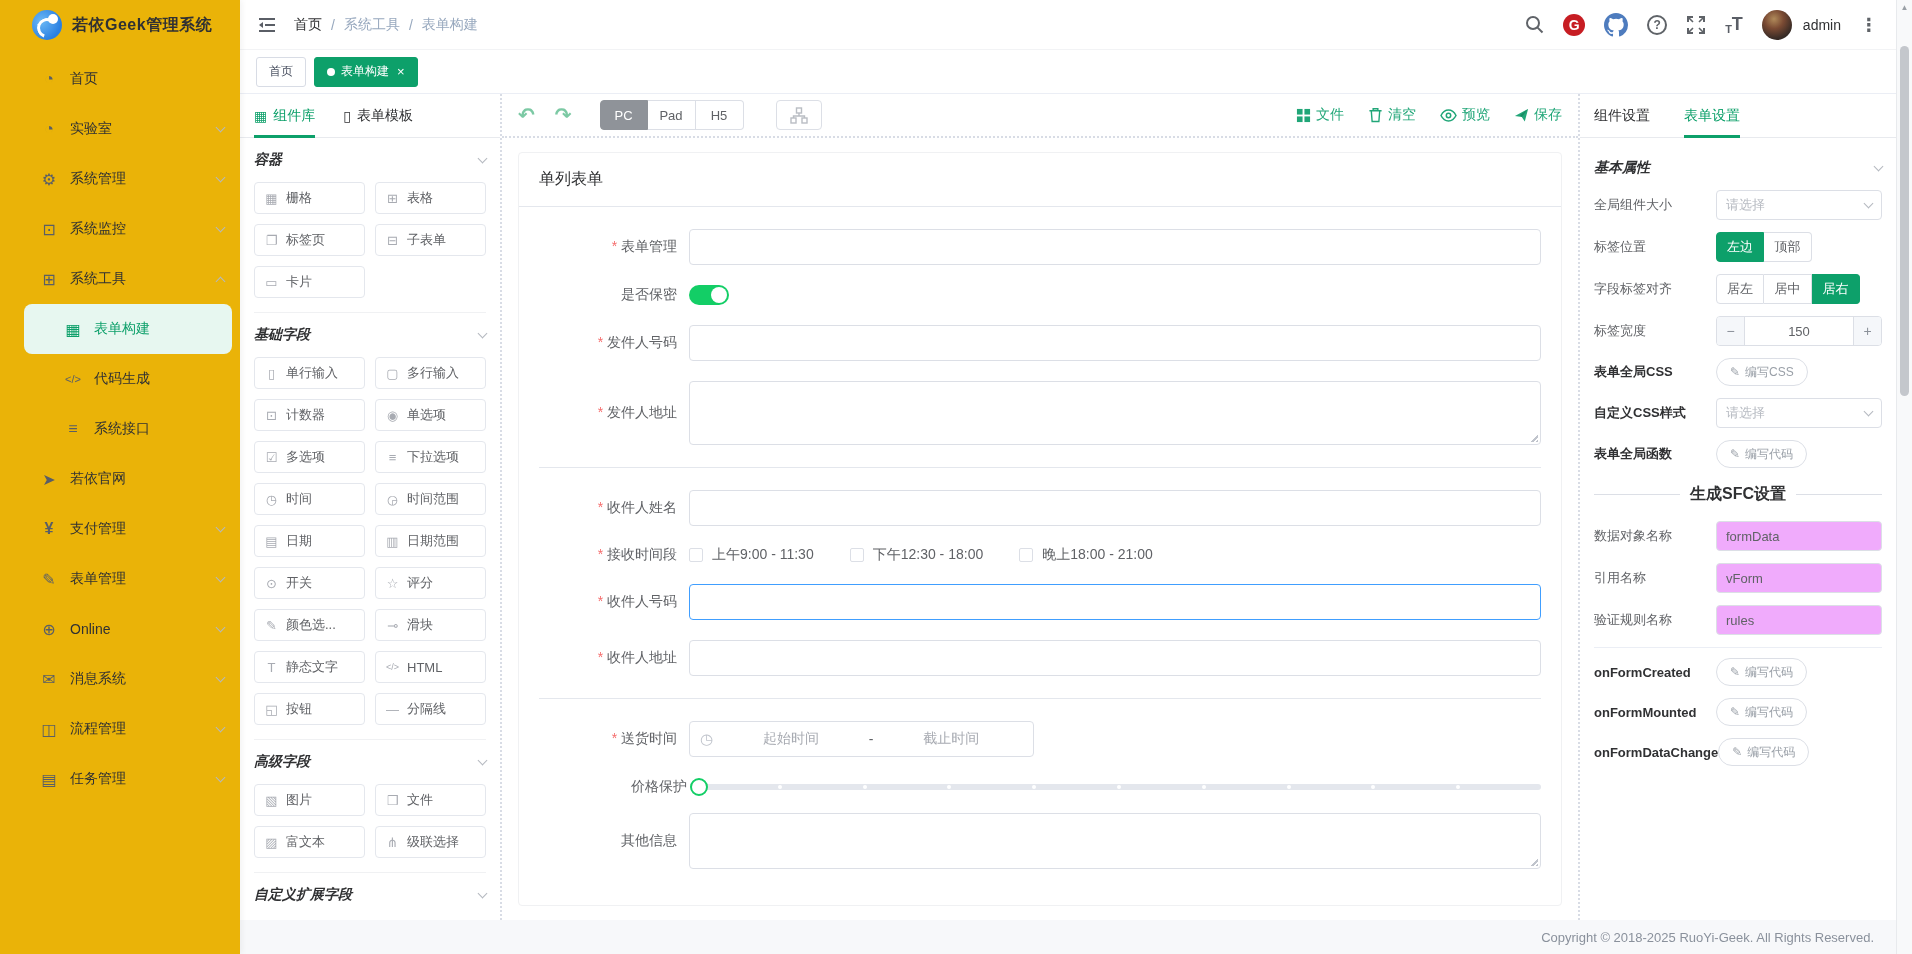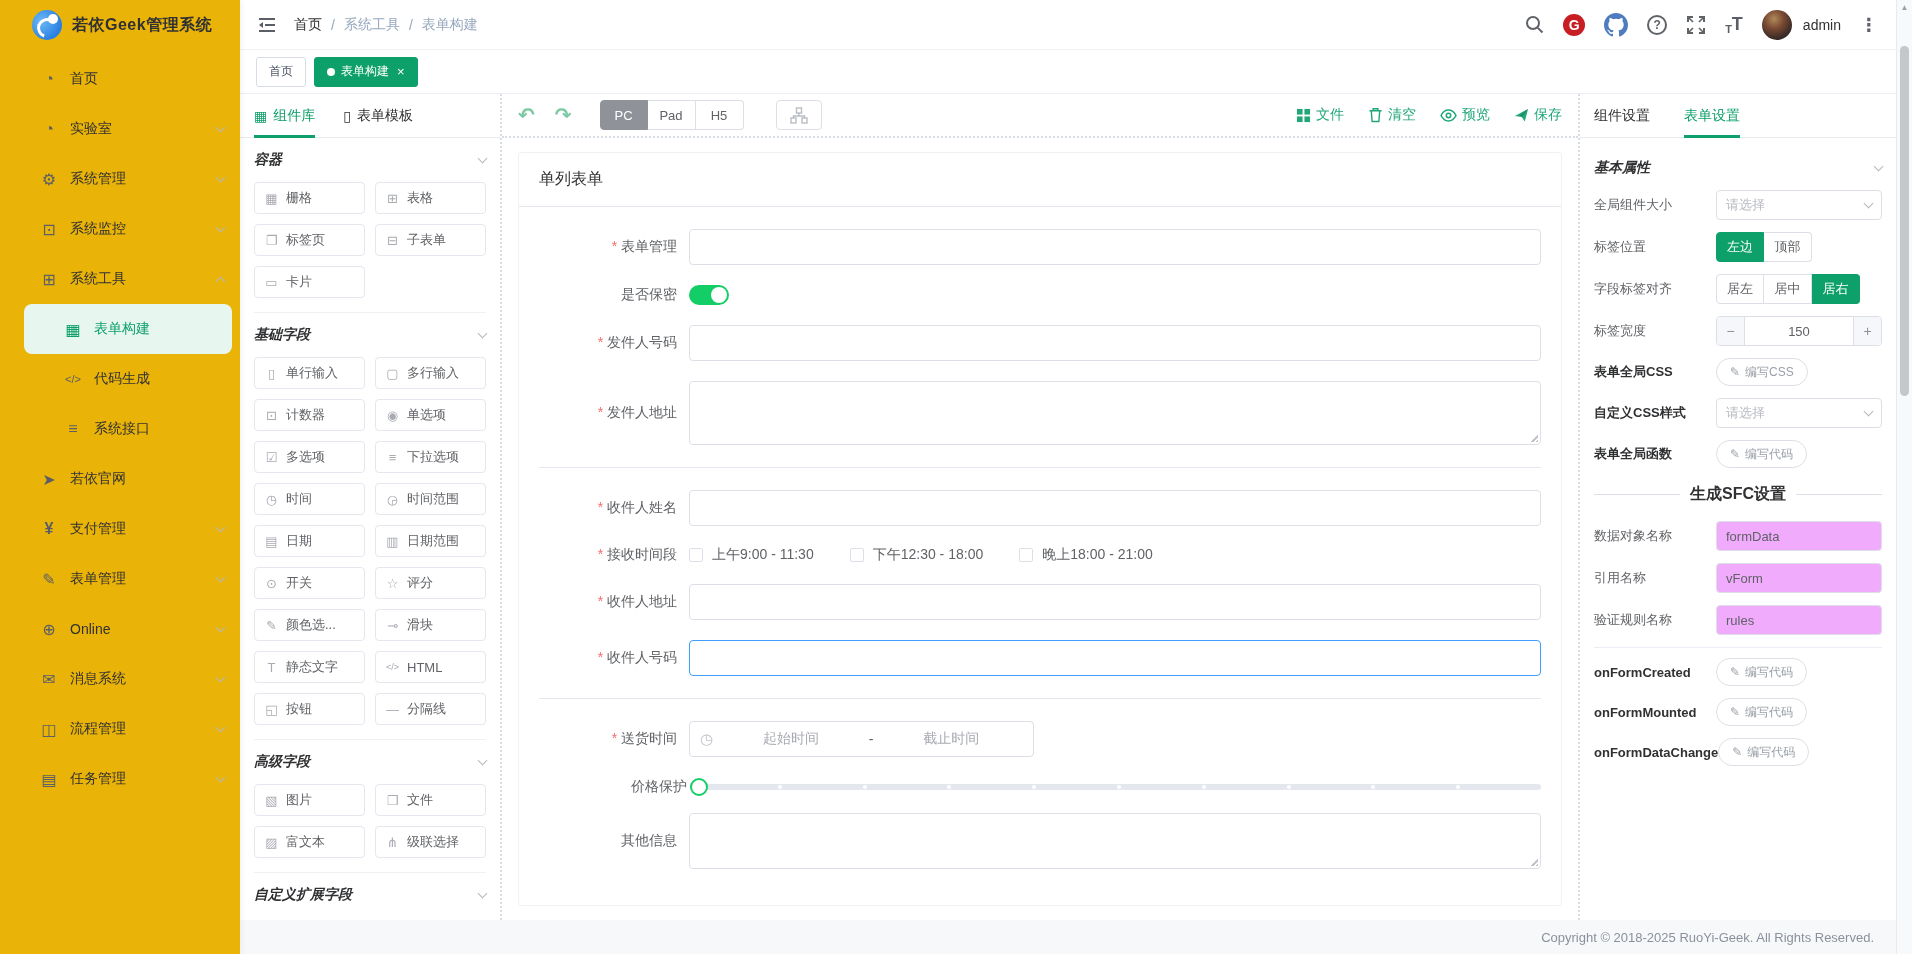--- a/index.html
+++ b/index.html
@@ -550,30 +550,30 @@
                       <span>下午12:30 - 18:00</span>
                     </span>
                   <span class="cbx">
                       <span class="cbx-box"></span>
                       <span>晚上18:00 - 21:00</span>
                     </span>
                 </span>
               </div>
 
               <div class="frow">
+                <span class="flabel req">收件人号码</span>
+                <span class="fctrl">
+                    <span class="input focus"></span>
+                  </span>
+              </div>
+
+              <div class="frow">
                 <span class="flabel req">收件人地址</span>
                 <span class="fctrl">
                     <span class="input"></span>
-                  </span>
-              </div>
-
-              <div class="frow">
-                <span class="flabel req">收件人号码</span>
-                <span class="fctrl">
-                    <span class="input focus"></span>
                   </span>
               </div>
 
               <div class="hline"></div>
 
               <div class="frow">
                 <span class="flabel req">送货时间</span>
                 <span class="fctrl">
                   <span class="trange">
                     <span class="clock">◷</span>

